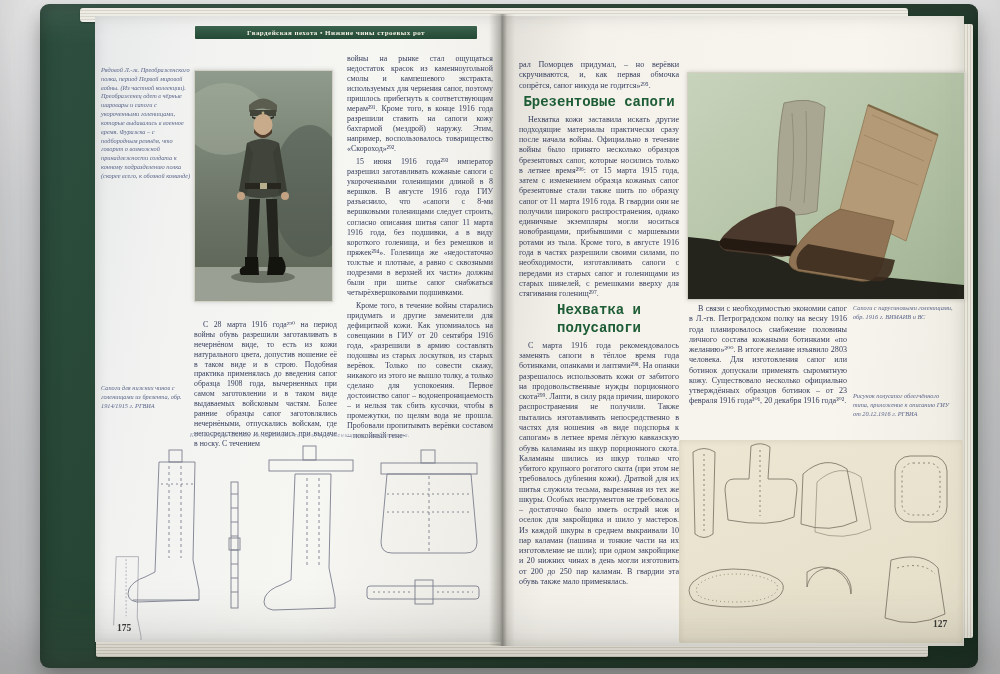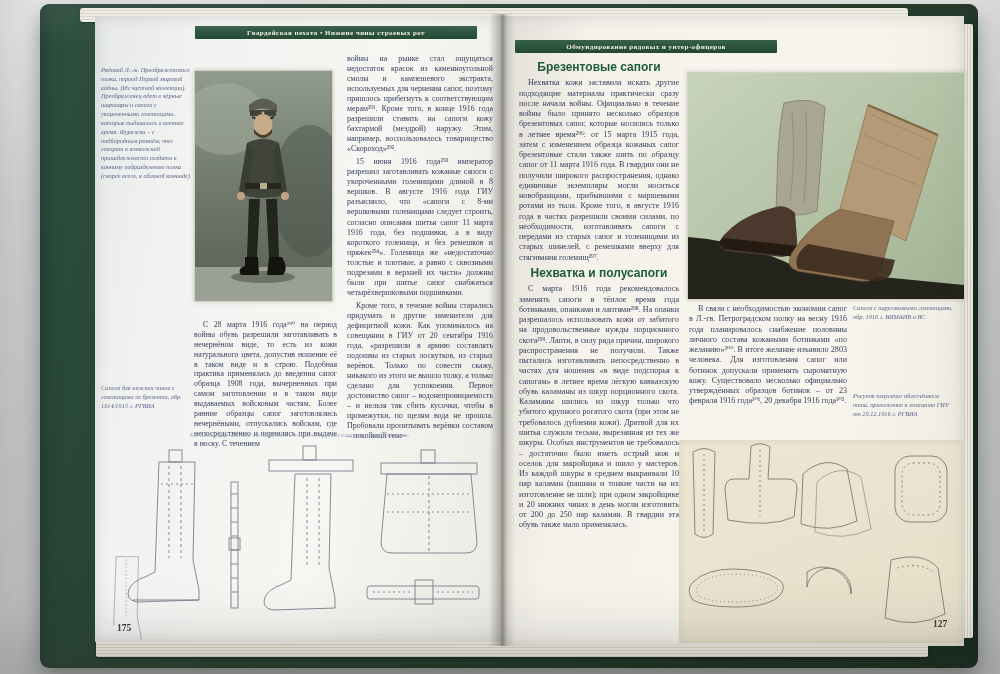--- a/index.html
+++ b/index.html
@@ -48,22 +48,22 @@
   .header-bar{
     height:13px;background:linear-gradient(180deg,#37604a,#224833);
     color:#f2efe2;font-size:7px;font-weight:bold;letter-spacing:.45px;
     display:flex;align-items:center;justify-content:center;border-radius:1px;
     font-family:"Liberation Serif",serif;
   }
   .bodytext{color:#39415f;text-align:justify;overflow:hidden;}
   .bodytext p{margin:0 0 3px 0;line-height:1.27;}
   .bodytext p.ind{text-indent:9px;}
   .greenhead{
-    color:#1d5c35;font-family:Liberation Sans, sans-serif;font-weight:bold;
-    text-align:center;font-size:12px;margin:5px 0 4px 0;text-indent:0;
+    color:#1d5c35;font-family:Liberation Mono, monospace;font-weight:bold;
+    text-align:center;font-size:14px;margin:5px 0 4px 0;text-indent:0;
   }
   .caption{
     font-style:italic;color:#5a6489;line-height:1.4;
     font-family:"Liberation Serif","DejaVu Serif",serif;
   }
   .pagenum{font-weight:bold;font-size:9.5px;color:#3a3a38;}
   .cursive-cap{
     font-style:italic;color:#9aa0b4;font-size:6px;letter-spacing:.6px;
     text-align:center;white-space:nowrap;overflow:hidden;
   }
@@ -195,25 +195,23 @@
         <rect x="48" y="-2" width="18" height="24"></rect>
         <path d="M6,10 H44 M70,10 H106" stroke-dasharray="2,3"></path>
       </g>
     </svg>
 
     <div class="abs pagenum" style="left:22px;top:607px;">175</div>
   </div>
 
   <div class="abs page page-right">
 
-    <div class="abs header-bar" style="left:14px;top:24px;width:262px;">
-      <span>Обмундирование рядовых и унтер-офицеров</span>
-    </div>
 
     <div class="abs bodytext" style="left:18px;top:44px;width:160px;height:580px;font-size:8.1px;">
+      <p>рал Поморцев придумал, – но верёвки скручиваются, и, как первая обмочка сопрётся, сапог никуда не годится»²⁹⁵.</p>
       <p class="greenhead">Брезентовые сапоги</p>
       <p class="ind">Нехватка кожи заставила искать другие подходящие материалы практически сразу после начала войны. Официально в течение войны было принято несколько образцов брезентовых сапог, которые носились только в летнее время²⁹⁶: от 15 марта 1915 года, затем с изменением образца кожаных сапог брезентовые стали также шить по образцу сапог от 11 марта 1916 года. В гвардии они не получили широкого распространения, однако единичные экземпляры могли носиться новобранцами, прибывшими с маршевыми ротами из тыла. Кроме того, в августе 1916 года в частях разрешили своими силами, по необходимости, изготавливать сапоги с передами из старых сапог и голенищами из старых шинелей, с ремешками вверху для стягивания голенищ²⁹⁷.</p>
       <p class="greenhead">Нехватка и полусапоги</p>
       <p class="ind">С марта 1916 года рекомендовалось заменять сапоги в тёплое время года ботинками, опанками и лаптями²⁹⁸. На опанки разрешалось использовать кожи от забитого на продовольственные нужды порционного скота²⁹⁹. Лапти, в силу ряда причин, широкого распространения не получили. Также пытались изготавливать непосредственно в частях для ношения «в виде подспорья к сапогам» в летнее время лёгкую кавказскую обувь каламаны из шкур порционного скота. Каламаны шились из шкур только что убитого крупного рогатого скота (при этом не требовалось дубления кожи). Дратвой для их шитья служила тесьма, вырезанная из тех же шкуры. Особых инструментов не требовалось – достаточно было иметь острый нож и оселок для закройщика и шило у мастеров. Из каждой шкуры в среднем выкраивали 10 пар каламан (пашина и тонкие части на их изготовление не шли); при одном закройщике и 20 нижних чинах в день могли изготовить от 200 до 250 пар каламан. В гвардии эта обувь также мало применялась.</p>
     </div>
 
     <div class="abs photo-frame" style="left:186px;top:56px;width:276px;height:226px;">
       <svg width="276" height="226" viewBox="0 0 276 226">
         <defs>
           <linearGradient id="gbg" x1="0" y1="0" x2="1" y2="1">

